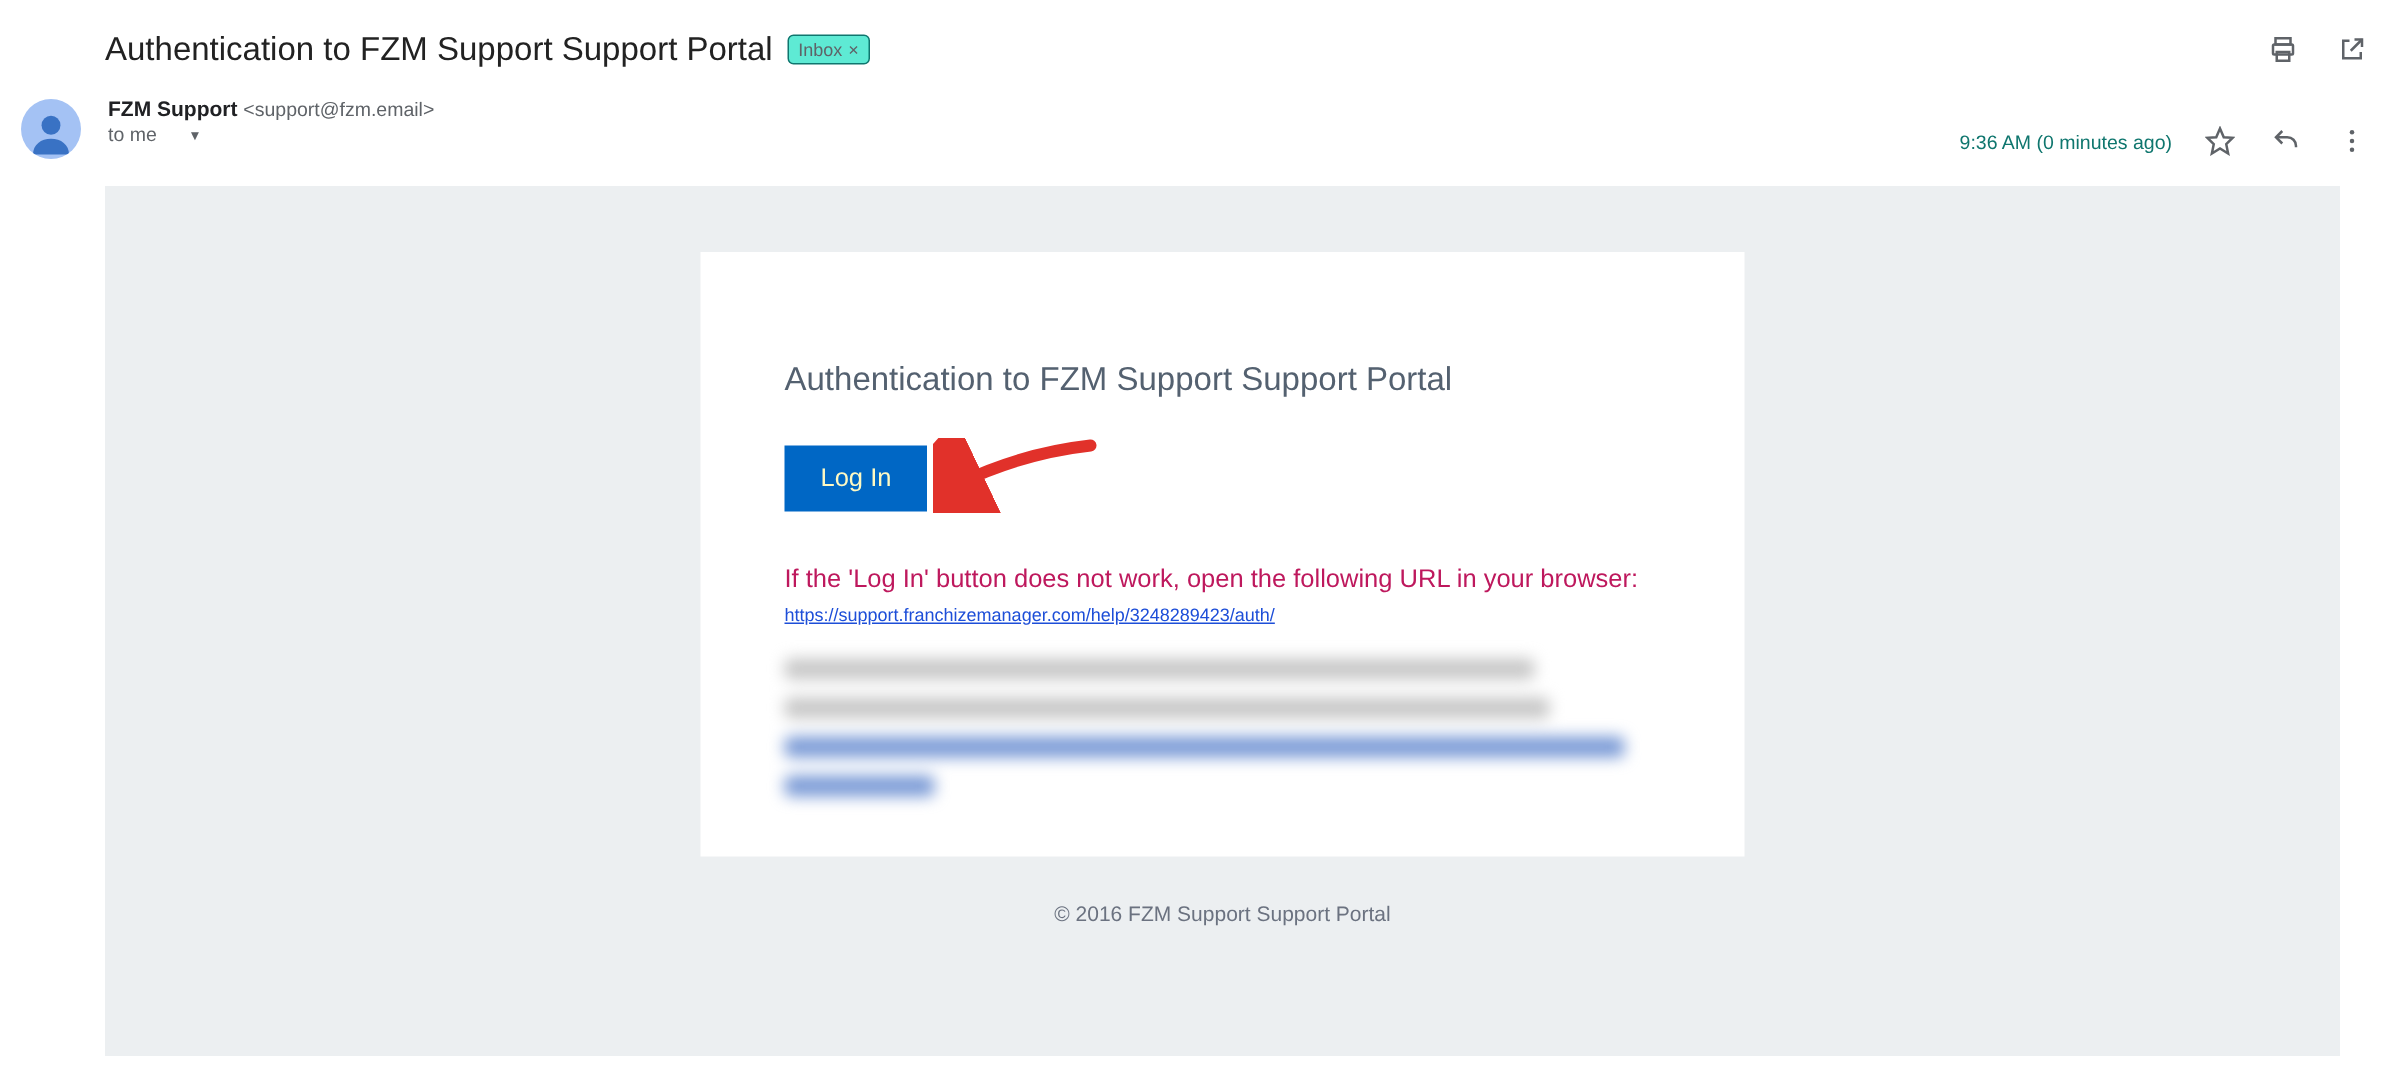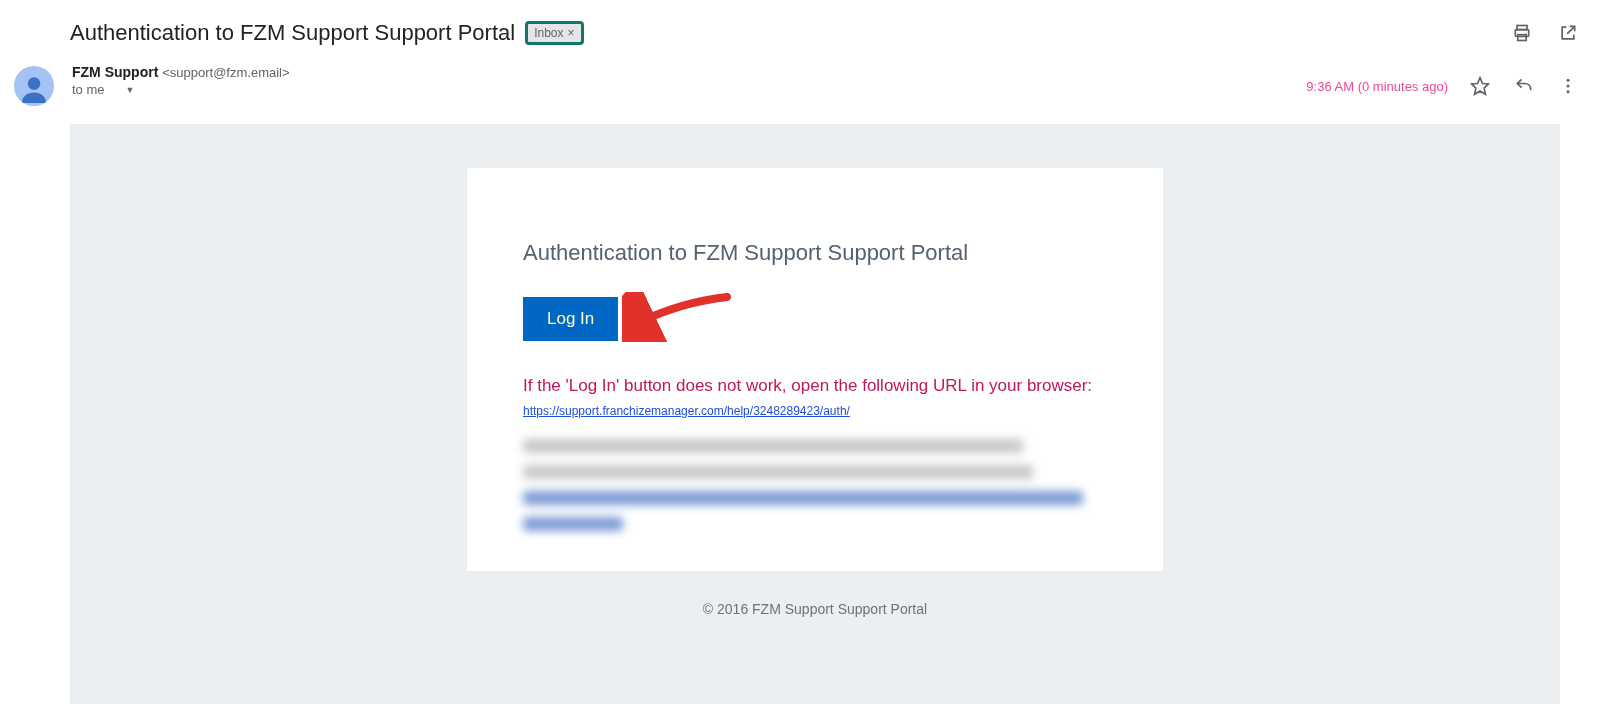--- a/index.html
+++ b/index.html
@@ -21,55 +21,55 @@
     display: flex;
     align-items: center;
     gap: 10px;
   }
   .subject-title {
     font-size: 22px;
     font-weight: 400;
     color: #222;
   }
   .inbox-label {
-    background: #e5e5e5;
+    background: #5eead4;
     color: #5f6368;
     font-size: 12px;
     padding: 2px 6px;
     border-radius: 4px;
     display: inline-flex;
     align-items: center;
     gap: 4px;
-    border: 3px solid #0f766e;
+    border: 1px solid #0f766e;
   }
   .inbox-label .x { font-size: 12px; color: #5f6368; cursor: pointer; }
   .subject-actions { display: flex; gap: 22px; align-items: center; }
   .icon-btn { width: 24px; height: 24px; display:flex; align-items:center; justify-content:center; color:#5f6368; cursor:pointer; }
 
   .meta-row {
     display: flex;
-    align-items: center;
+    align-items: flex-end;
     padding: 0 20px 18px 14px;
     justify-content: space-between;
   }
   .meta-left { display: flex; gap: 18px; align-items:flex-start; }
   .avatar {
     width: 40px; height:40px; border-radius:50%;
     background:#a4c2f4; display:flex; align-items:flex-end; justify-content:center; overflow:hidden;
     margin-top:2px;
   }
   .avatar svg { width: 36px; height:36px; }
   .sender-block { display:flex; flex-direction:column; gap:2px; }
   .sender-line { font-size:14px; }
   .sender-name { font-weight:700; color:#202124; }
   .sender-email { color:#5f6368; font-size:13px; }
   .to-line { font-size:13px; color:#5f6368; display:flex; align-items:center; gap:21px; }
   .caret-down { font-size:9px; color:#5f6368; }
   .meta-right { display:flex; align-items:center; gap:20px; padding-top:2px; }
-  .timestamp { font-size:13px; color:#ec4899; }
+  .timestamp { font-size:13px; color:#0f766e; }
 
   .body-outer {
     background:#eceff1;
     margin: 0 0 0 70px;
     width: 1490px;
     height: 580px;
     padding: 44px 0 0 0;
     display:flex;
     flex-direction:column;
     align-items:center;

